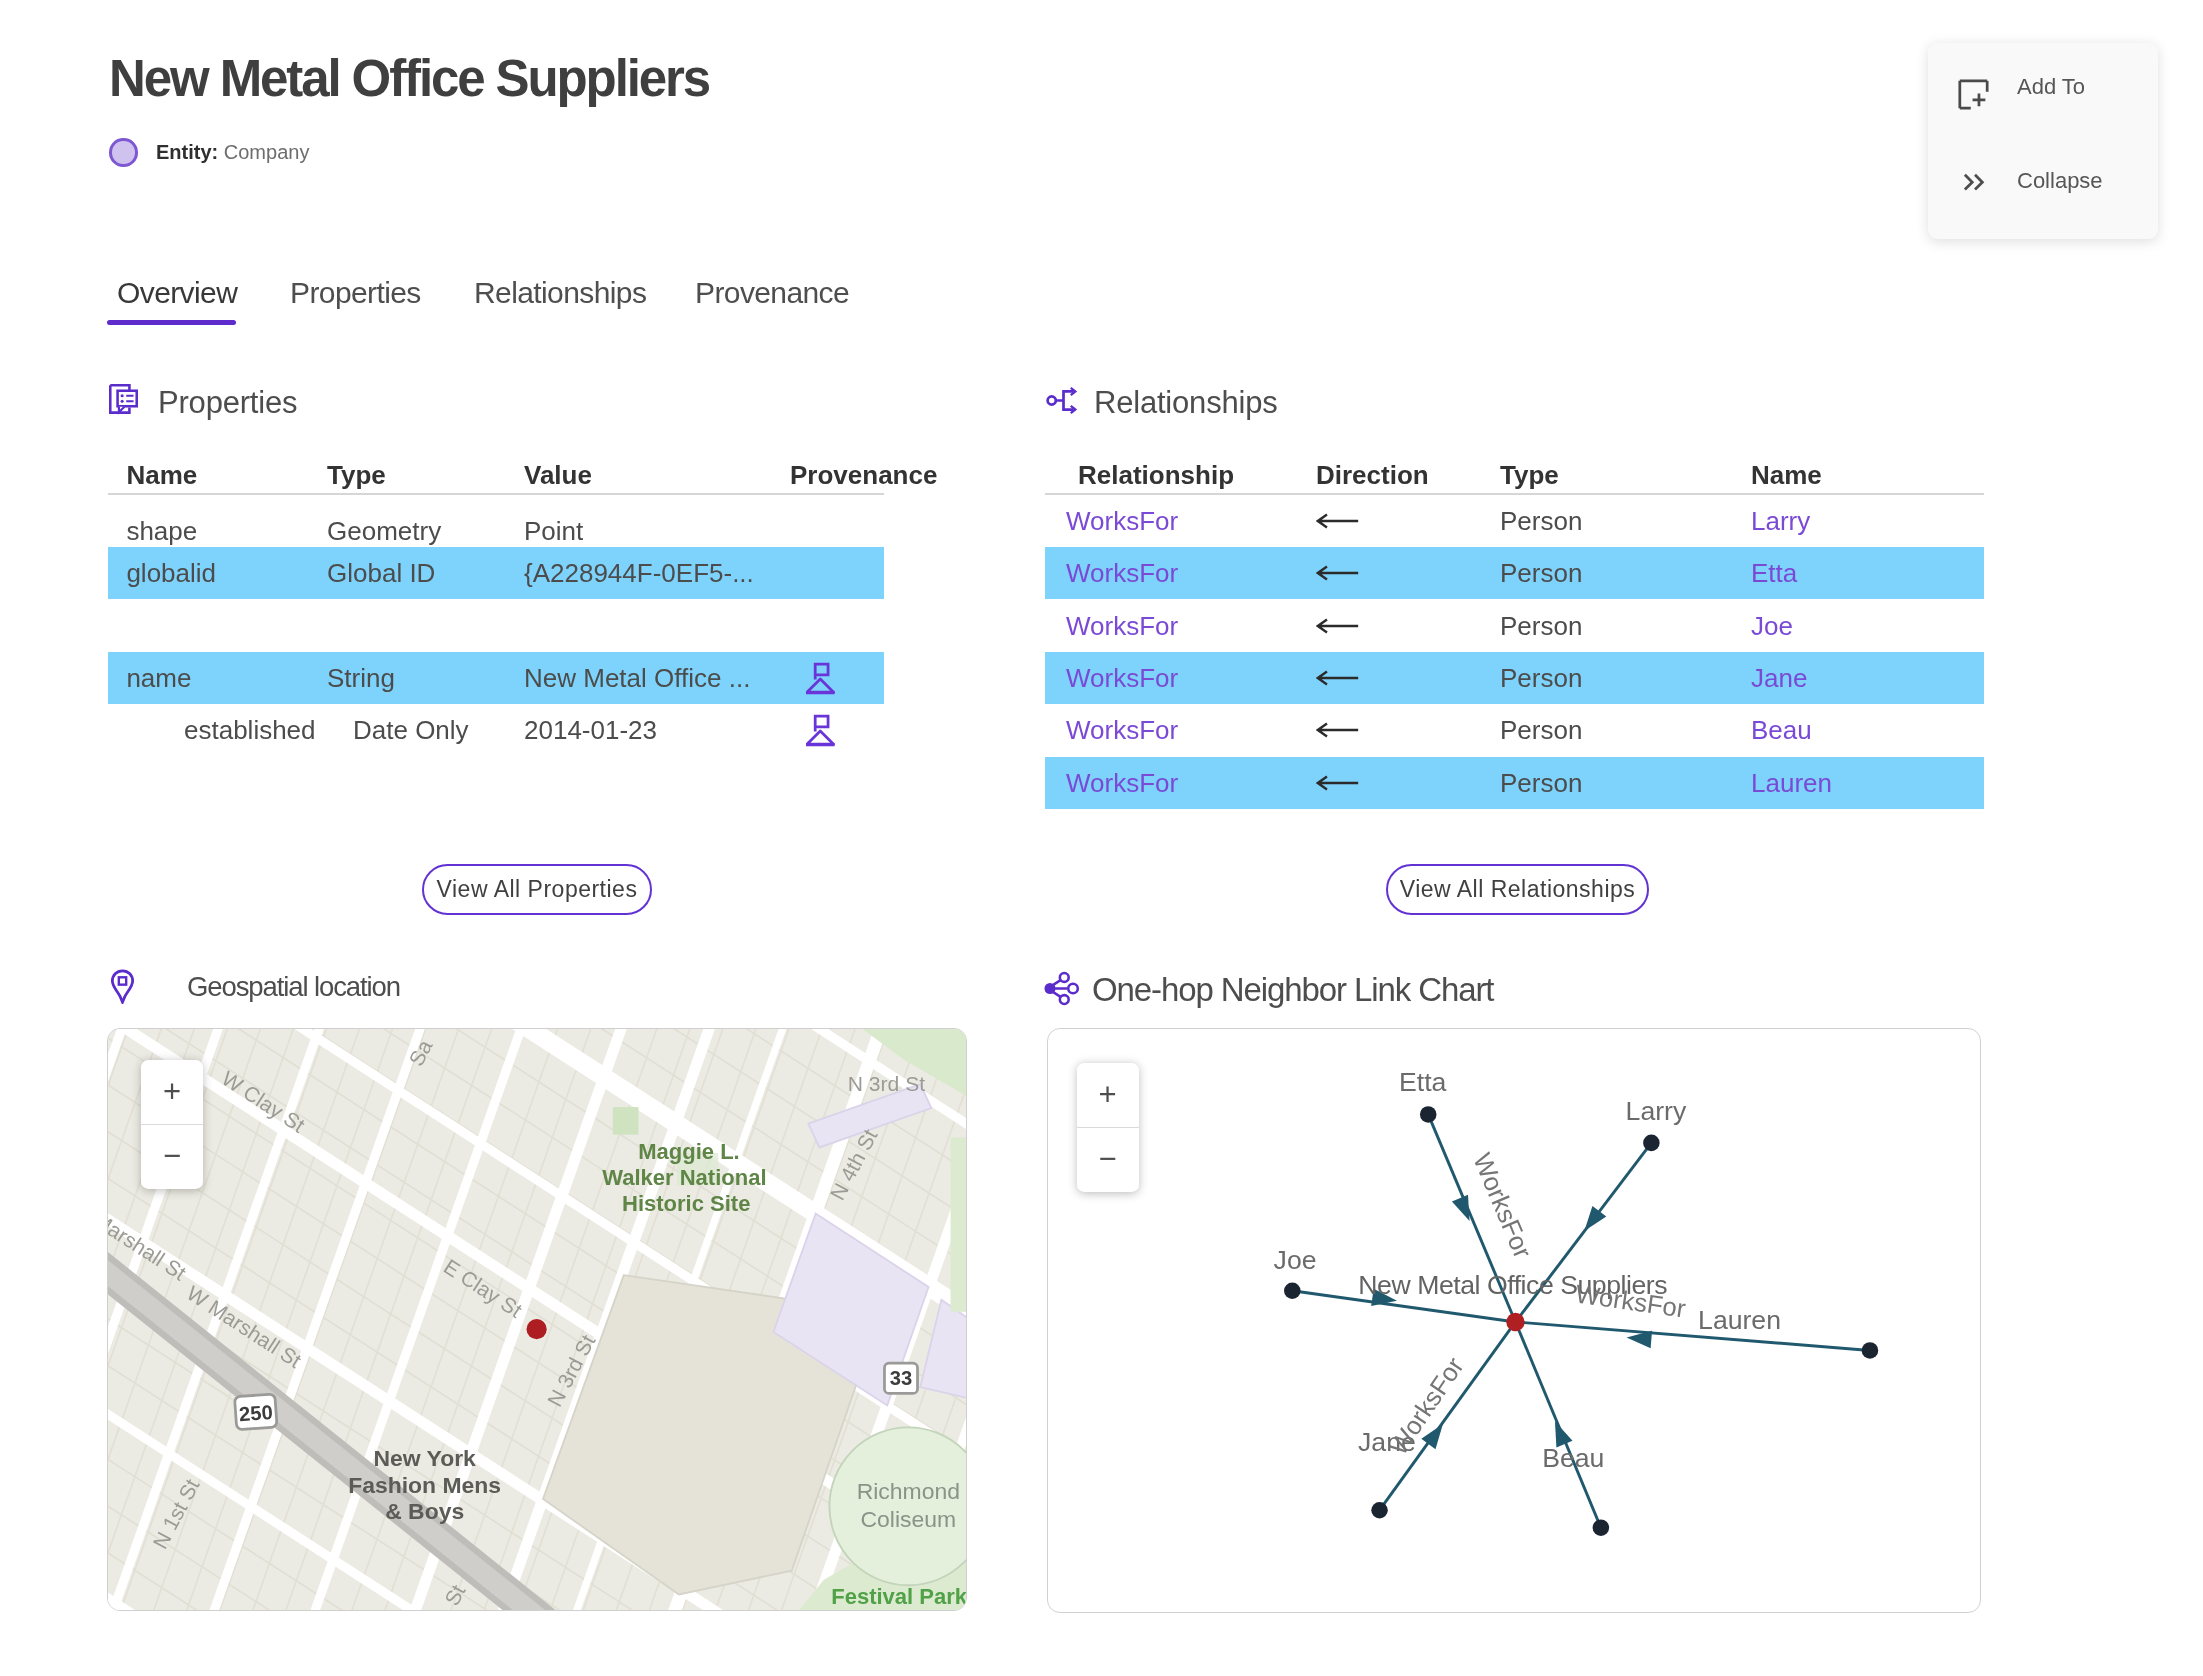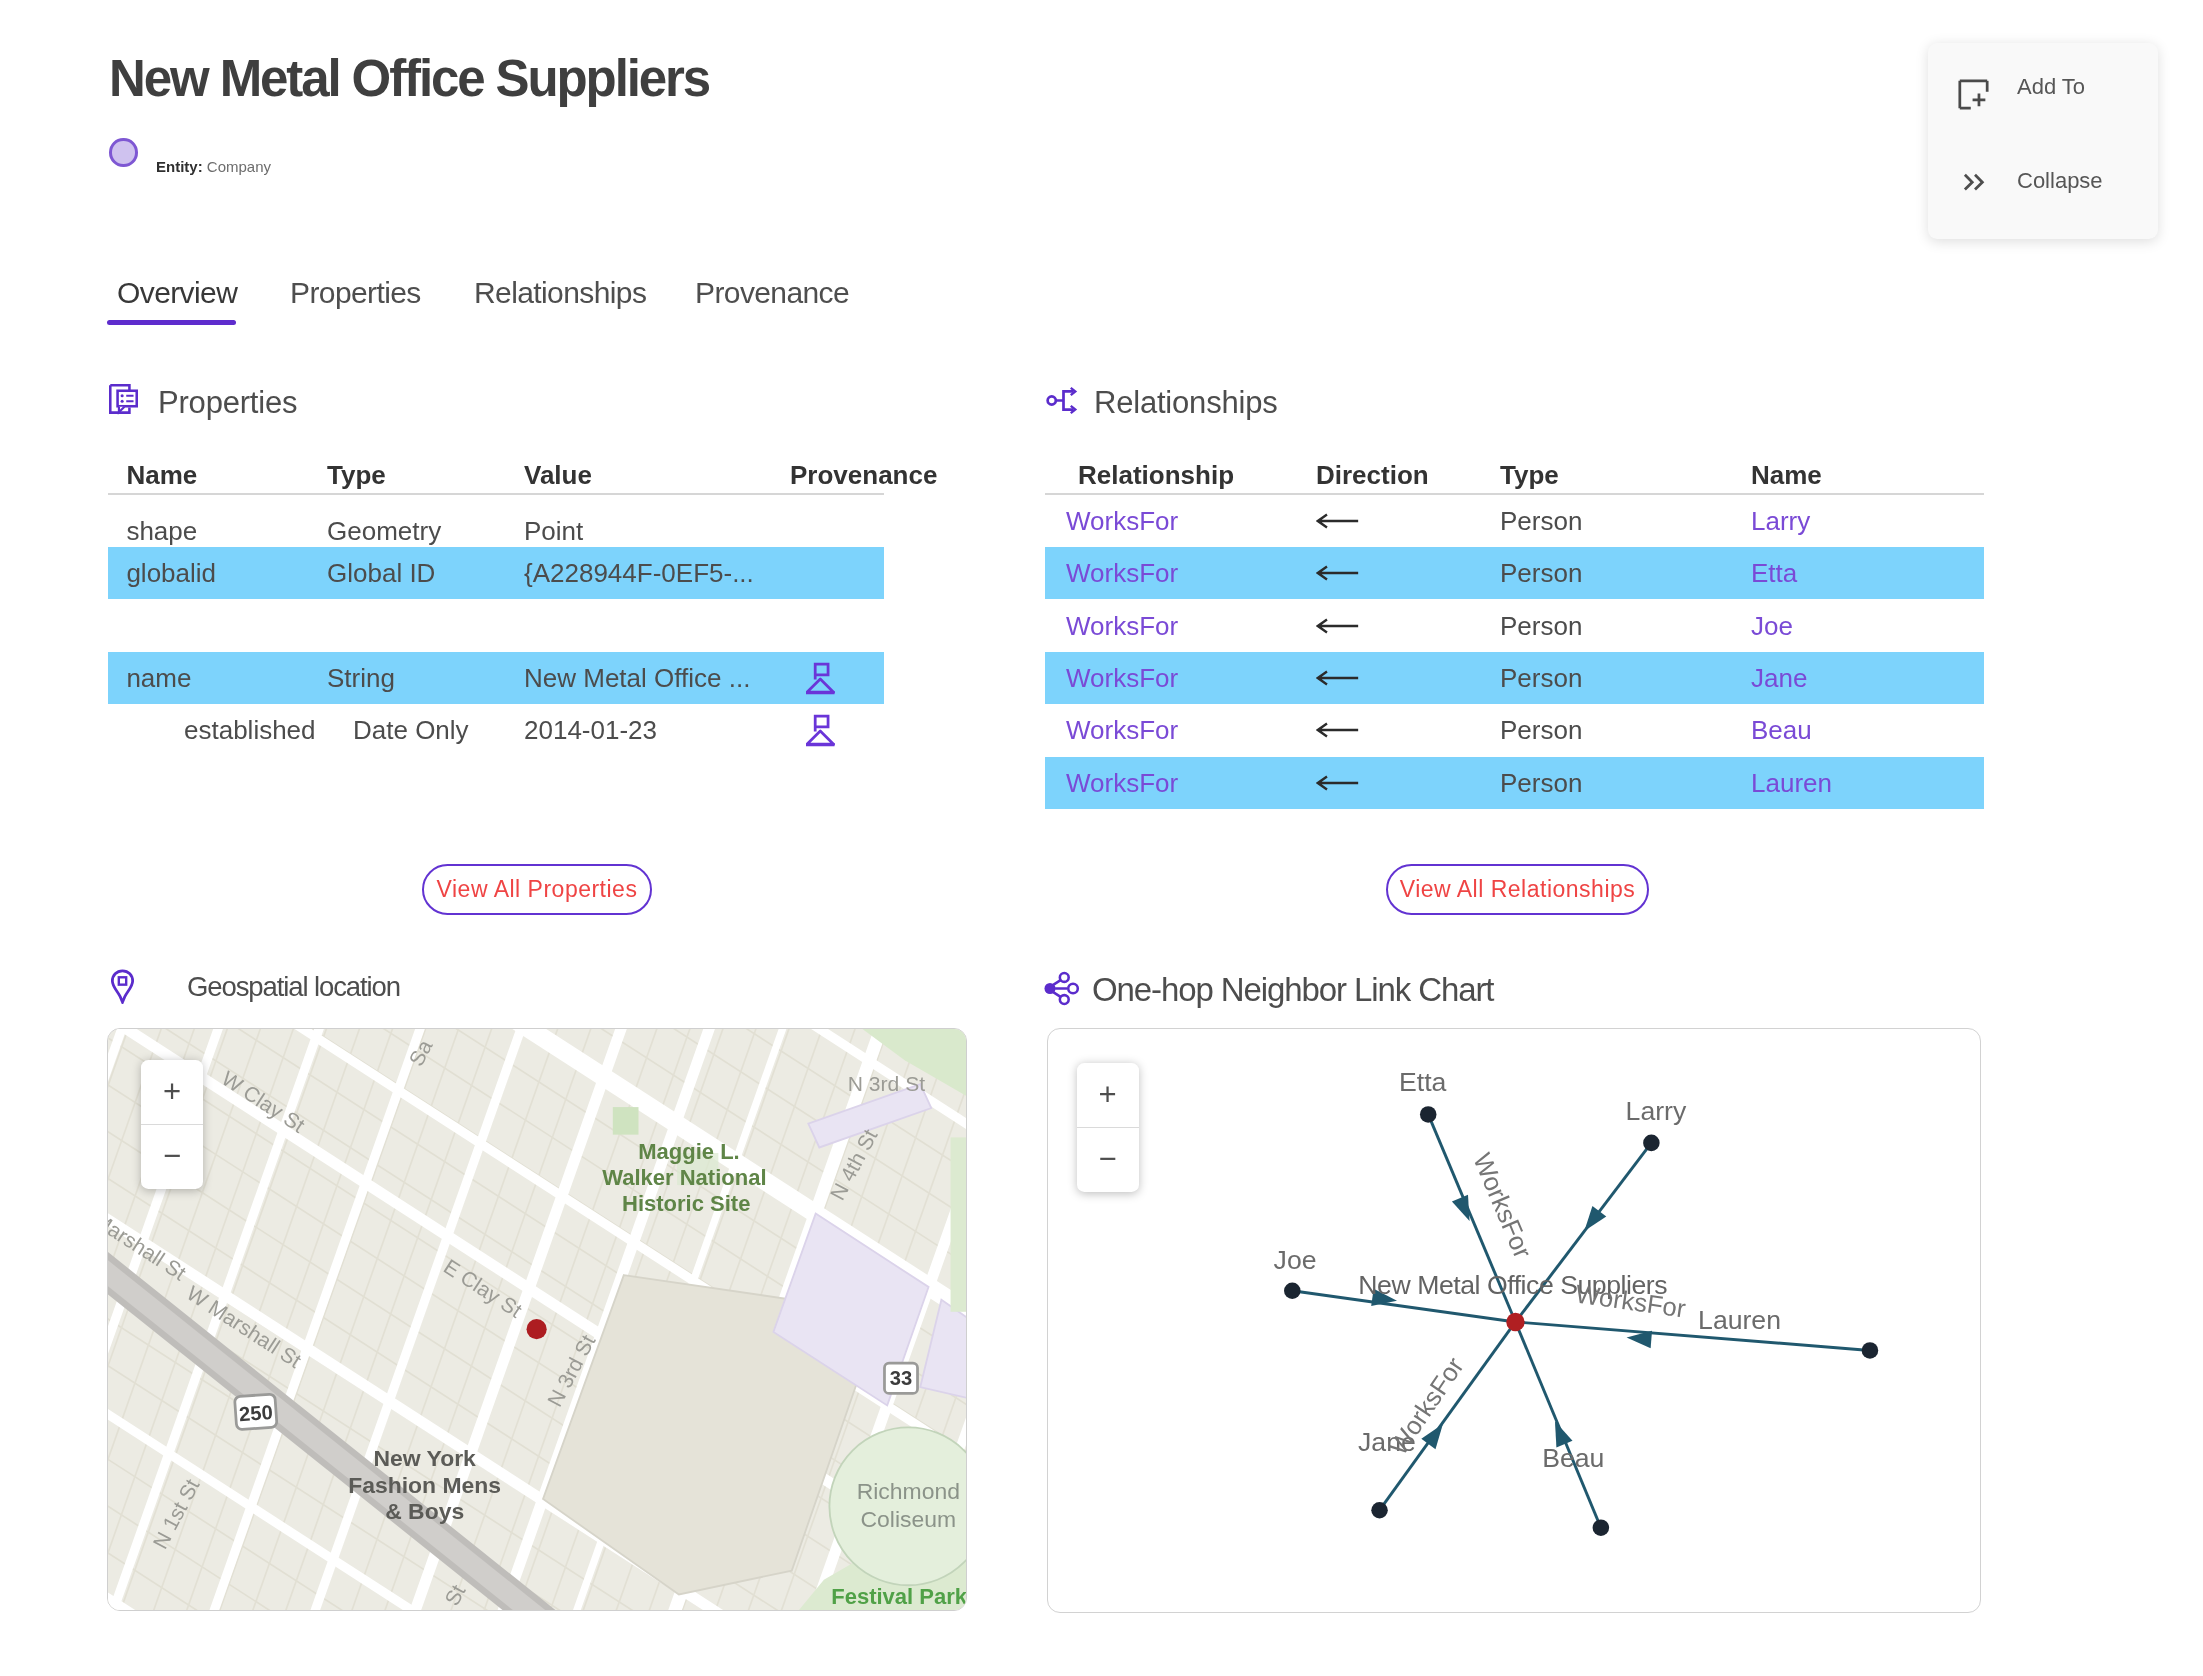--- a/index.html
+++ b/index.html
@@ -4,21 +4,21 @@
 <style>
   * { margin:0; padding:0; box-sizing:border-box; }
   html,body { width:2204px; height:1677px; background:#ffffff;
     font-family:"Liberation Sans", sans-serif; overflow:hidden; position:relative; }
   .abs { position:absolute; }
   h1 { position:absolute; left:109px; top:49px; font-size:51px; font-weight:700;
        color:#3f3f3f; letter-spacing:-2.1px; }
   
   .ent-circle { position:absolute; left:109px; top:138px; width:28.5px; height:28.5px;
        border-radius:50%; border:3.7px solid #7e57d3; background:#cfc2ef; }
-  .ent-label { position:absolute; left:156px; top:153px; font-size:15px; color:#2f2f2f;
+  .ent-label { position:absolute; left:156px; top:139px; font-size:20px; color:#2f2f2f;
        font-weight:700; line-height:27px;text-align:right;}
   .ent-val { font-weight:400; color:#6d6d6d; }
   
   .actions { position:absolute; left:1928px; top:43px; width:230px; height:196px;
        background:#f9f9f9; border-radius:9.2px; box-shadow:0 2.8px 13px rgba(0,0,0,0.13); }
   .act-row { position:absolute; left:30px; font-size:22px; color:#565656; }
   
   .tab { position:absolute; top:276px; font-size:30px; color:#4e4e4e; letter-spacing:-0.6px;}
   .tab.active { color:#383838; }
   .tab-underline { position:absolute; left:107px; top:320px; width:129px; height:4.6px;
@@ -27,21 +27,21 @@
   .sec-title { position:absolute; font-size:31px; color:#4d4d4d; letter-spacing:-0.2px;}
   .dtable { position:absolute; font-size:26px; color:#4c4c4c; }
   .dtable .hdr div { position:absolute; top:0; font-weight:700; color:#333333; }
   .row { position:absolute; left:0; height:52px; width:100%; }
   .row.alt { background:#7dd3fc; }
   .cell { position:absolute; top:50%; transform:translateY(-50%); white-space:nowrap; }
   .link { color:#7a4ad6; }
   .hline { position:absolute; height:1.8px; background:#d6d6d6; }
   
   .pill { position:absolute; top:864px; height:51px; border:2.3px solid #6233d2;
-      border-radius:26px; color:#ef4444; font-size:23px; letter-spacing:0.5px; text-align:center;
+      border-radius:26px; color:#404040; font-size:23px; letter-spacing:0.5px; text-align:center;
       display:flex; align-items:center; justify-content:center; background:#fff;}
   
   .mapcard { position:absolute; left:107px; top:1028px; width:860px; height:583px;
       border-radius:13px; overflow:hidden; border:0.9px solid #cfcfcf; background:#efeee8;}
   .chartcard { position:absolute; left:1047px; top:1028px; width:934px; height:585px;
       border-radius:13px; border:1.8px solid #d2d2d2; background:#ffffff; overflow:hidden;}
   .zoombox { position:absolute; width:62px; height:129px; background:#ffffff;
       border-radius:7.3px; box-shadow:0 1.8px 9.2px rgba(0,0,0,0.25); z-index:5;}
   .zoombox .zb { position:absolute; left:0; width:100%; height:64px; color:#4e4e4e;
       font-size:31px; display:flex; align-items:center; justify-content:center; font-weight:400;}

